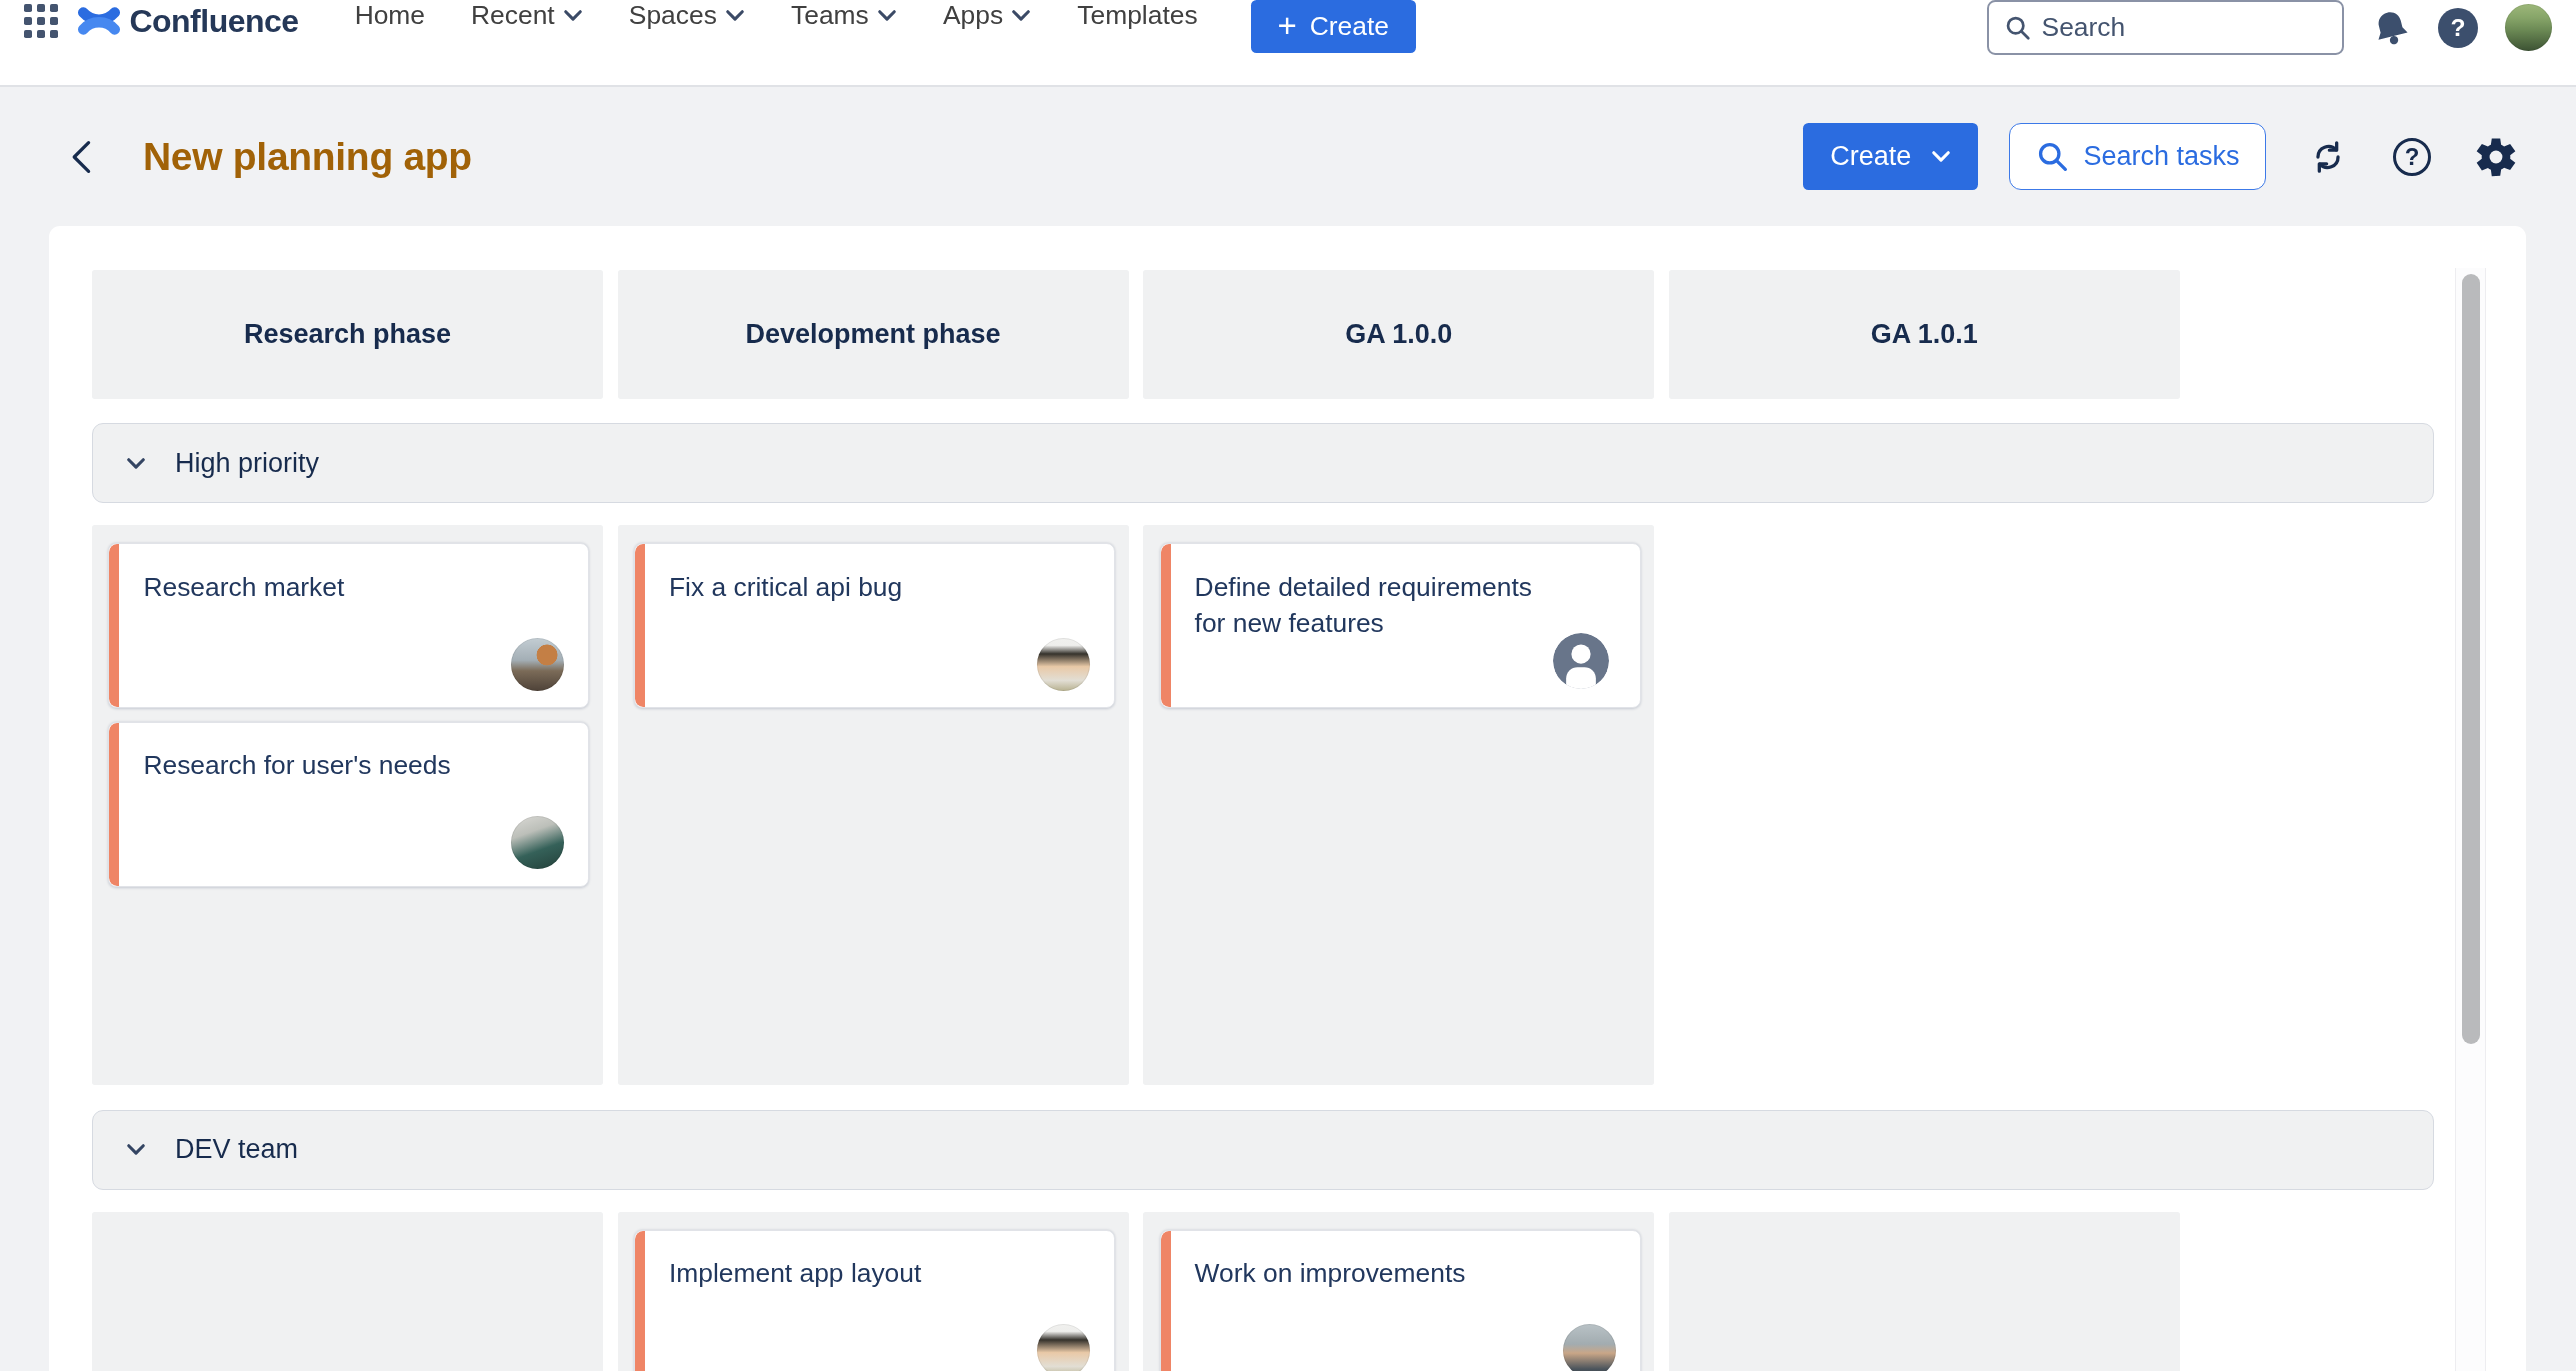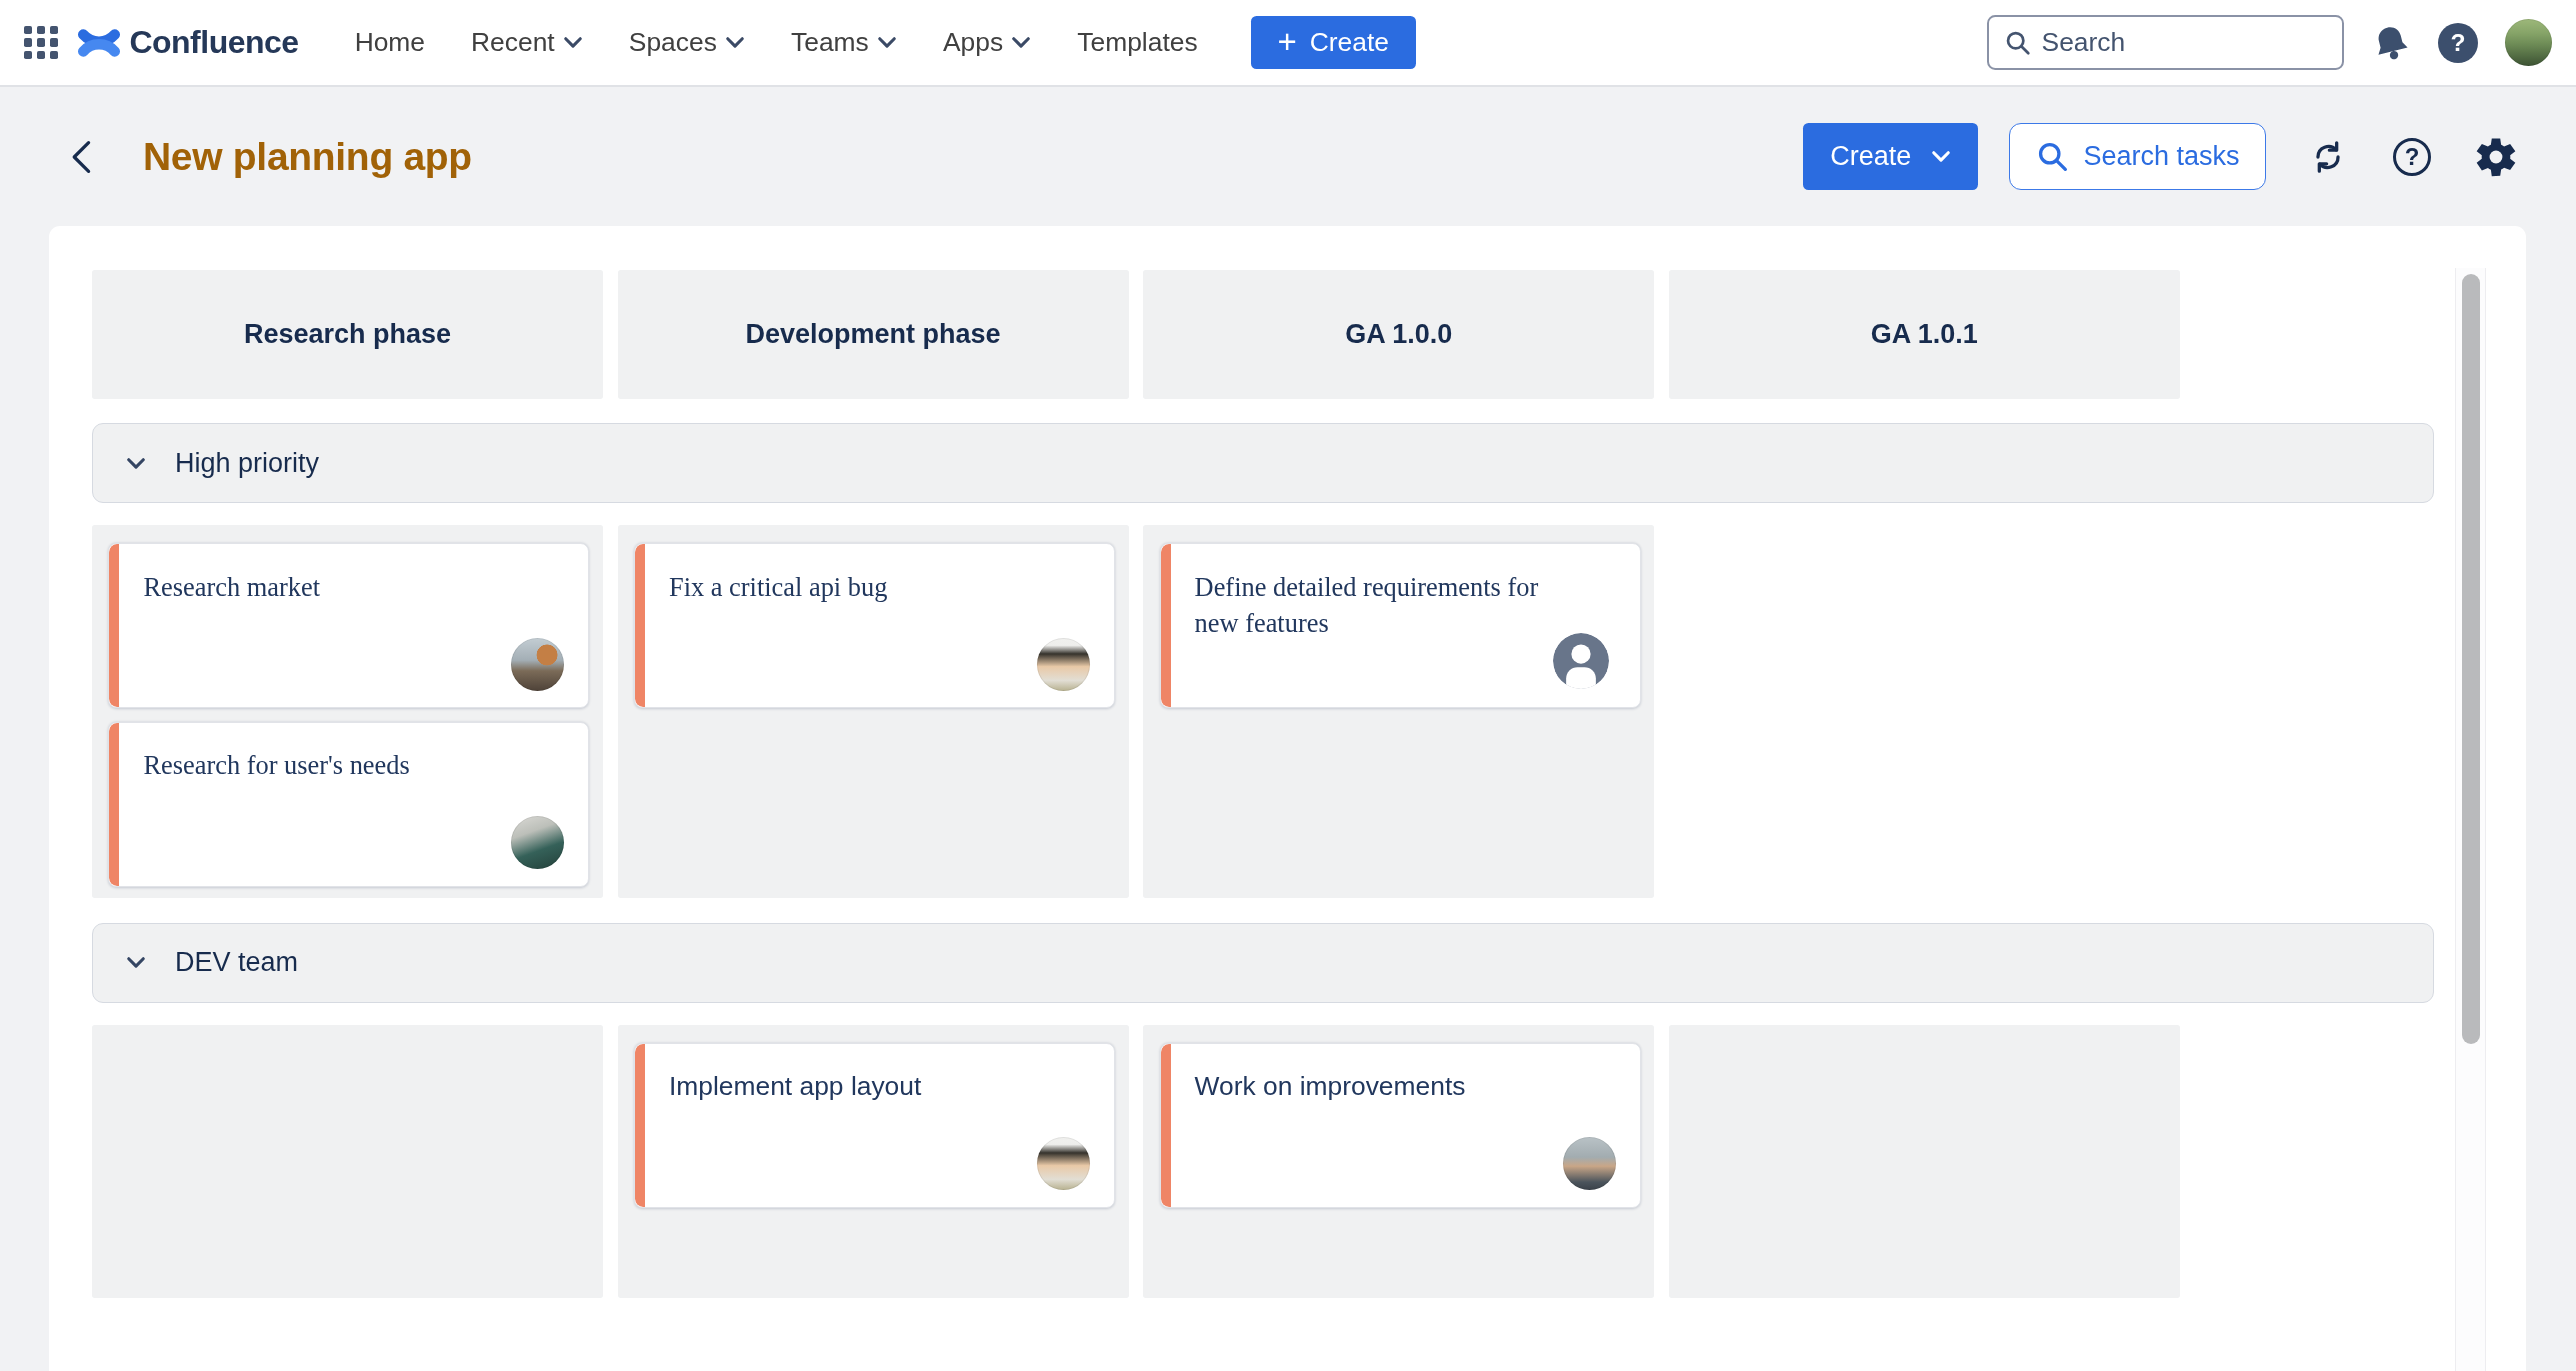--- a/index.html
+++ b/index.html
@@ -4,21 +4,21 @@
 <style>
   * { margin:0; padding:0; box-sizing:border-box; }
   html,body { width:2576px; height:1372px; overflow:hidden; }
   body {
     font-family:"Liberation Sans","DejaVu Sans",sans-serif;
     background:#f1f2f4; color:#172B4D;
   }
 
   
   .topnav{
-    height:87px; background:#ffffff; display:flex; align-items:center;
+    height:87px; background:#ffffff; display:flex; align-items:flex-start;
     padding:0 24px 0 20px; border-bottom:2.7px solid #e0e2e6;
   }
   .grid-btn{ width:42px; height:42px; display:flex; align-items:center; justify-content:center; border-radius:5.5px; cursor:pointer; }
   .grid-ic{ display:grid; grid-template-columns:repeat(3,8.2px); grid-gap:4.6px; }
   .grid-ic span{ width:8.2px; height:8.2px; background:#44546F; border-radius:1.8px; }
   .logo{ display:flex; align-items:center; margin-left:16.4px; cursor:pointer; }
   .logo-text{ font-size:32px; font-weight:700; color:#253858; margin-left:9px; letter-spacing:-0.5px; }
   .nav-menu{ display:flex; align-items:center; margin-left:56px; gap:46px; }
   .nav-item{ display:flex; align-items:center; gap:8.2px; font-size:26.4px; font-weight:500; color:#404040; cursor:pointer; }
   .chev{ width:20px; height:12.8px; }
@@ -90,21 +90,21 @@
   }
   .swimlane{
     width:2342px; height:80px; margin-top:24px; background:#f0f1f2;
     border:1.8px solid #d6dae1; border-radius:11px;
     display:flex; align-items:center; padding-left:33px; cursor:pointer;
   }
   .swimlane .label{ font-size:27px; font-weight:500; color:#172B4D; margin-left:29px; }
   .swimlane .chev polyline{ stroke:#344563; }
   .lanes{ margin-top:22px; }
   .lane{ background:#f0f1f2; border-radius:2.7px; }
-  .lane.h1{ height:373px;font-family:Liberation Serif, serif; }
+  .lane.h1{ height:560px; }
   .lane.h2{ height:273px; }
   .lanes.row2{ margin-top:22px; }
   .swimlane.second{ margin-top:24.6px; }
 
   .card{
     position:relative; margin:18px 13.7px 0 16.4px; height:165px; background:#fff;
     border:0.9px solid #e1e3e8; border-radius:8.2px;
     box-shadow:0 0.9px 2.7px rgba(9,30,66,.18); cursor:pointer; overflow:hidden;
   }
   .card + .card{ margin-top:13.7px; }

